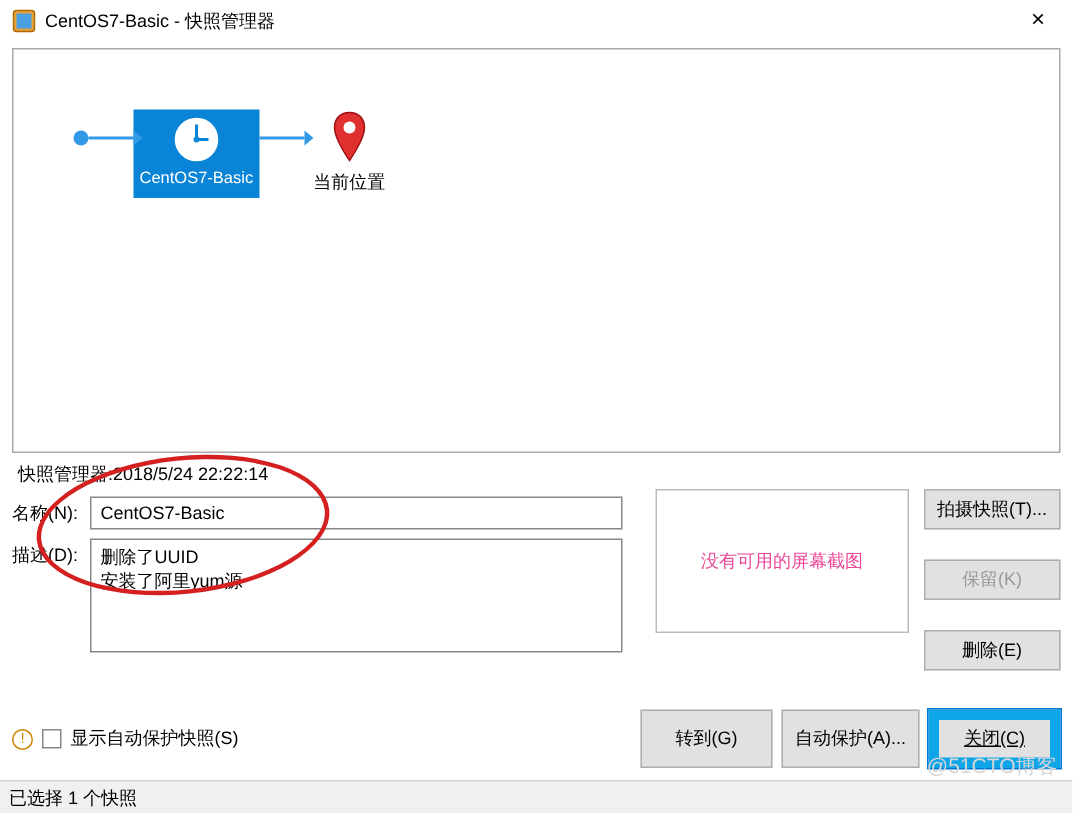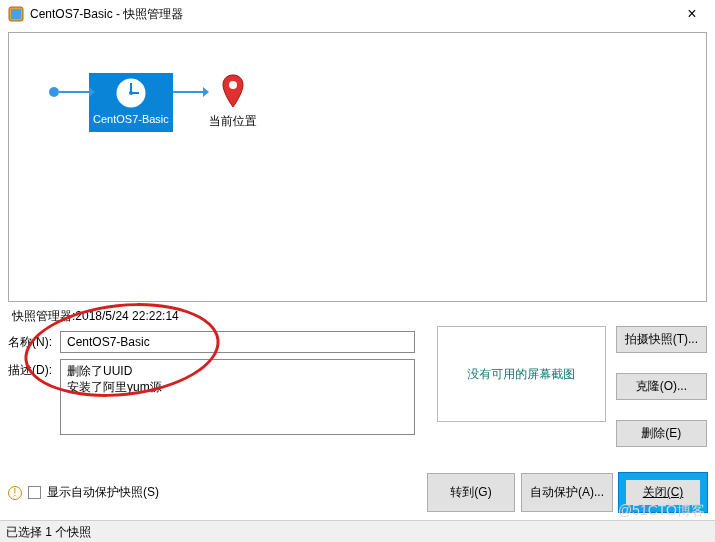--- a/index.html
+++ b/index.html
@@ -19,21 +19,21 @@
 .loc-node { text-align: center; min-width: 60px; }
 .pin { width: 26px; height: 36px; margin: 0 auto 4px auto; }
 .details { margin: 6px 8px 0 8px; position: relative; }
 .created-line { margin: 4px 0 6px 4px; }
 .row { display: flex; align-items: flex-start; margin-bottom: 6px; }
 .row label { width: 52px; padding-right: 4px; padding-top: 3px; }
 .txt { border: 1px solid #888; padding: 3px 6px; font-size: 12px; }
 .name-input { width: 355px; height: 22px; }
 .desc-input { width: 355px; height: 76px; resize: none; font-family: inherit; line-height: 16px; }
 .right-col { position: absolute; right: 0; top: 18px; width: 270px; display: flex; gap: 10px; }
-.screenshot-box { flex: 1; border: 1px solid #bbb; height: 96px; display: flex; align-items: center; justify-content: center; color: #0f766e; }
+.screenshot-box { flex: 1; border: 1px solid #bbb; height: 96px; display: flex; align-items: center; justify-content: center; color: #ec4899; }
 .btn-col { display: flex; flex-direction: column; gap: 20px; }
 .btn { border: 1px solid #adadad; background: #e1e1e1; padding: 4px 8px; min-width: 88px; text-align: center; cursor: pointer; }
 .btn.disabled { color: #9a9a9a; }
 .bottom-row { position: absolute; bottom: 30px; left: 8px; right: 8px; display: flex; align-items: center; }
 .chk-area { display: flex; align-items: center; gap: 6px; }
 .chk-icon { width: 14px; height: 14px; border-radius: 50%; border: 1px solid #cc8800; display: inline-flex; align-items: center; justify-content: center; color: #cc8800; font-size: 10px; }
 .chk-box { width: 13px; height: 13px; border: 1px solid #888; }
 .btn-row { margin-left: auto; display: flex; gap: 6px; }
 .btn-row .btn.focus { border: 7px solid #0ea5e9; outline: 1px solid #0078d7; text-decoration: underline; }
 .status { position: absolute; bottom: 0; left: 0; right: 0; height: 22px; border-top: 1px solid #d0d0d0; padding: 3px 6px; background: #f0f0f0; }
@@ -95,21 +95,21 @@
     <textarea class="txt desc-input" style="">删除了UUID
 安装了阿里yum源</textarea>
   </div>
 
   <div class="right-col">
     <div class="screenshot-box">
       <span>没有可用的屏幕截图</span>
     </div>
     <div class="btn-col">
       <button class="btn">拍摄快照(T)...</button>
-      <button class="btn">克隆(O)...</button>
+      <button class="btn disabled">保留(K)</button>
       <button class="btn">删除(E)</button>
     </div>
   </div>
 
   <div class="circle-anno" style="left:16px; top:-4px; width:196px; height:92px; transform:rotate(-6deg);"></div>
 </div>
 
 <div class="bottom-row">
   <div class="chk-area">
     <span class="chk-icon">!</span>

